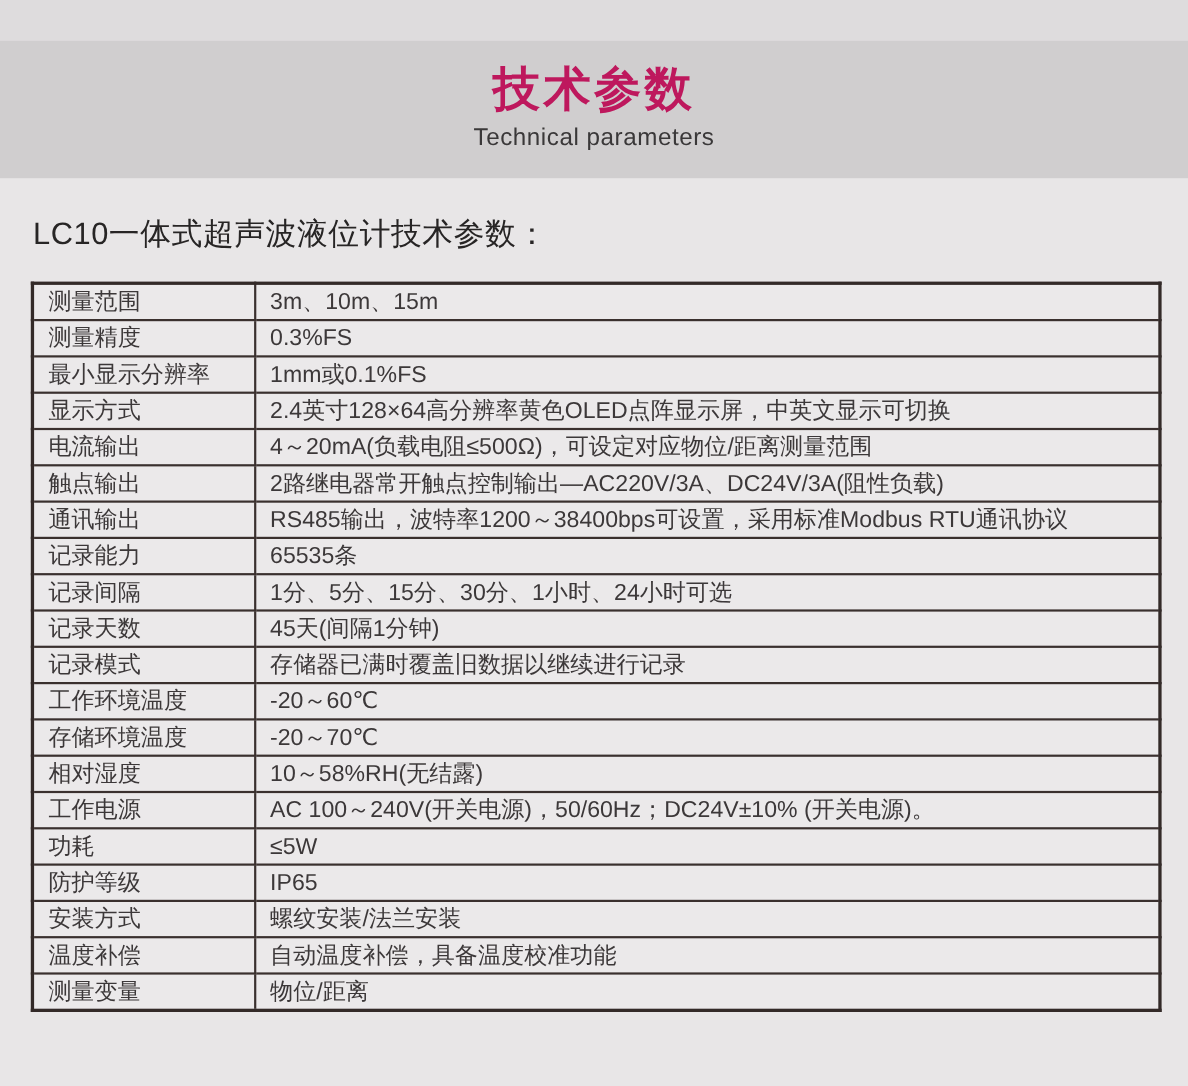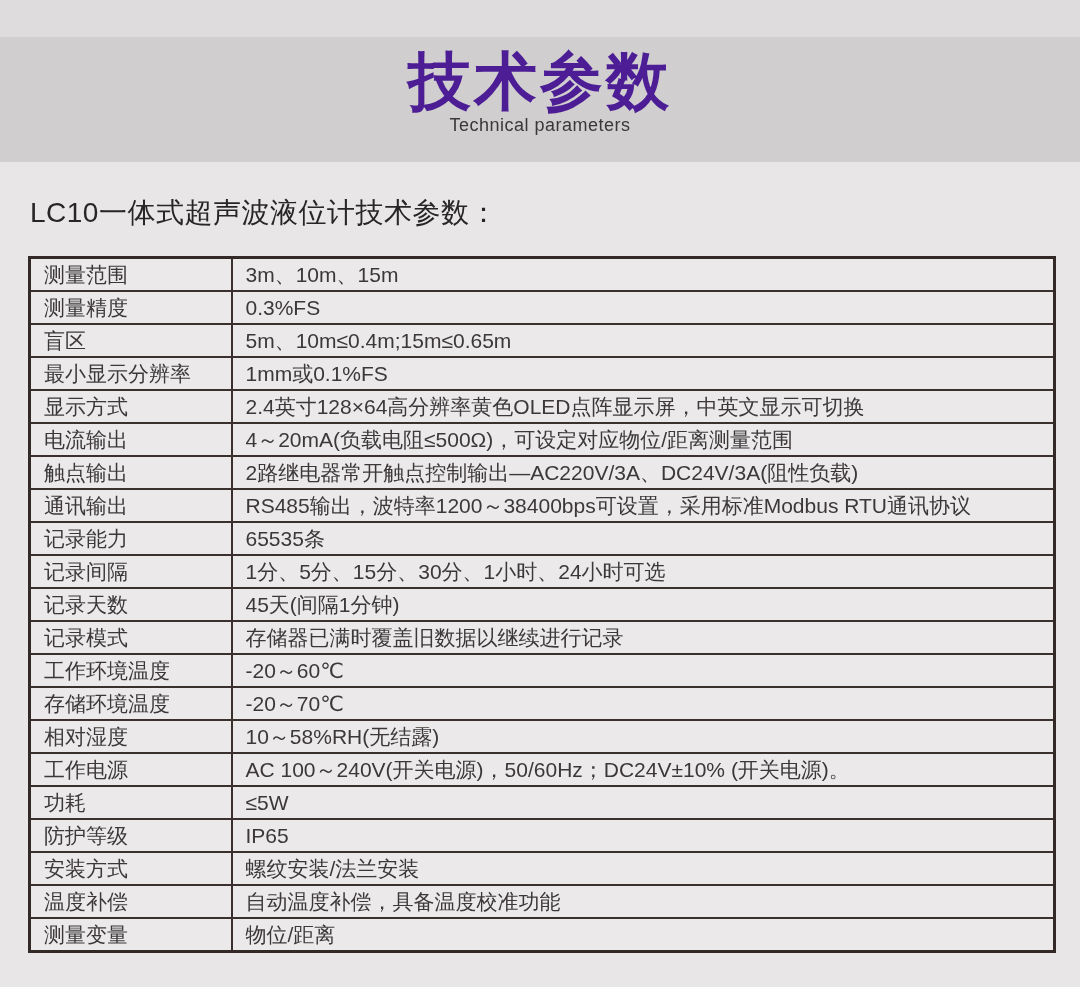--- a/index.html
+++ b/index.html
@@ -16,28 +16,28 @@
     background: #dedcdd;
   }
   .header-band {
     width: 1080px;
     height: 125px;
     background: #d0cecf;
     text-align: center;
   }
   .header-title {
     padding-top: 13px;
-    font-size: 63px;
+    font-size: 43px;
     line-height: 62px;
     font-weight: 800;
-    color: #4c1d95;
+    color: #be185d;
     letter-spacing: 3px;
   }
   .header-subtitle {
-    font-size: 18px;
+    font-size: 22px;
     line-height: 26px;
     font-weight: 400;
     color: #3a3839;
     letter-spacing: 0.5px;
   }
   .section-heading {
     margin: 34px 0 0 30px;
     font-size: 28px;
     line-height: 34px;
     font-weight: 400;
@@ -83,24 +83,20 @@
       <col>
     </colgroup>
   <tbody>
     <tr>
       <td class="param-label">测量范围</td>
       <td class="param-value">3m、10m、15m</td>
     </tr>
     <tr>
       <td class="param-label">测量精度</td>
       <td class="param-value">0.3%FS</td>
-    </tr>
-    <tr>
-      <td class="param-label">盲区</td>
-      <td class="param-value">5m、10m≤0.4m;15m≤0.65m</td>
     </tr>
     <tr>
       <td class="param-label">最小显示分辨率</td>
       <td class="param-value">1mm或0.1%FS</td>
     </tr>
     <tr>
       <td class="param-label">显示方式</td>
       <td class="param-value">2.4英寸128×64高分辨率黄色OLED点阵显示屏，中英文显示可切换</td>
     </tr>
     <tr>

